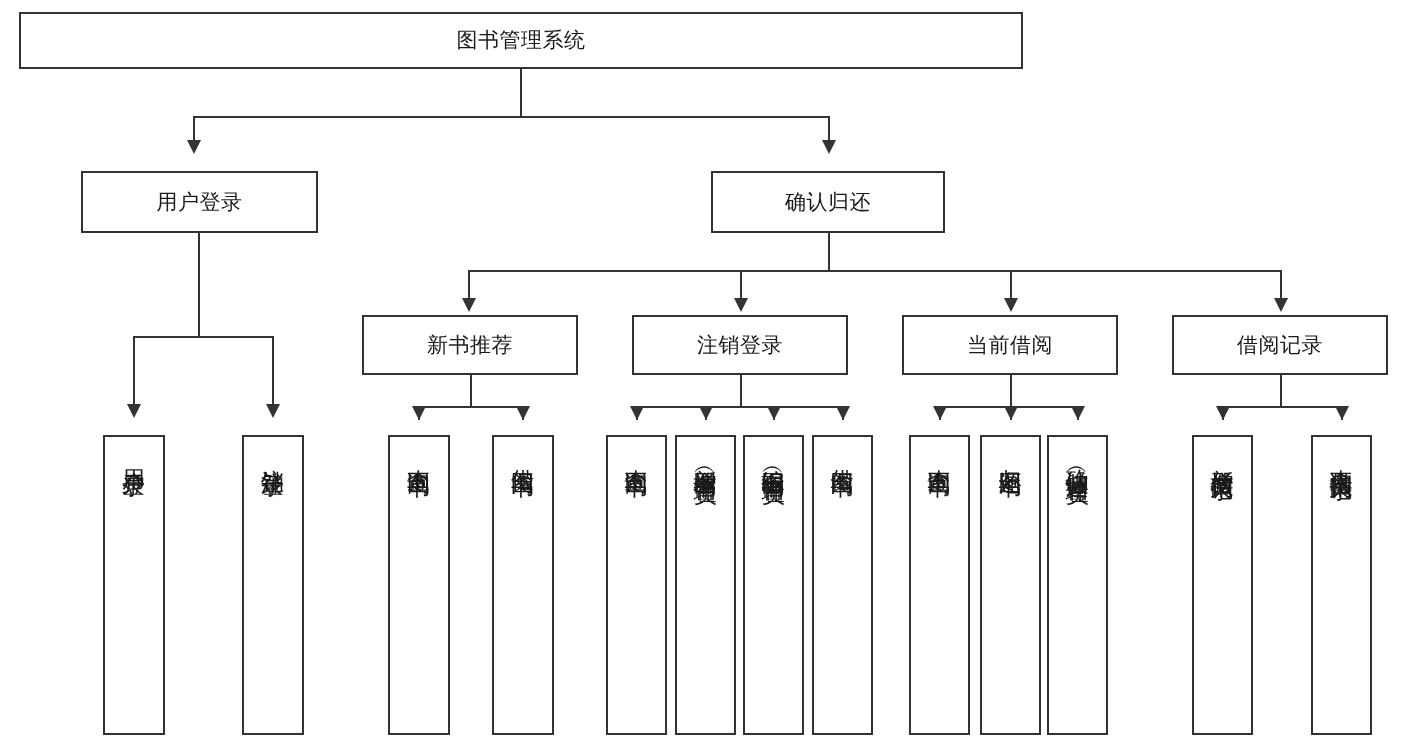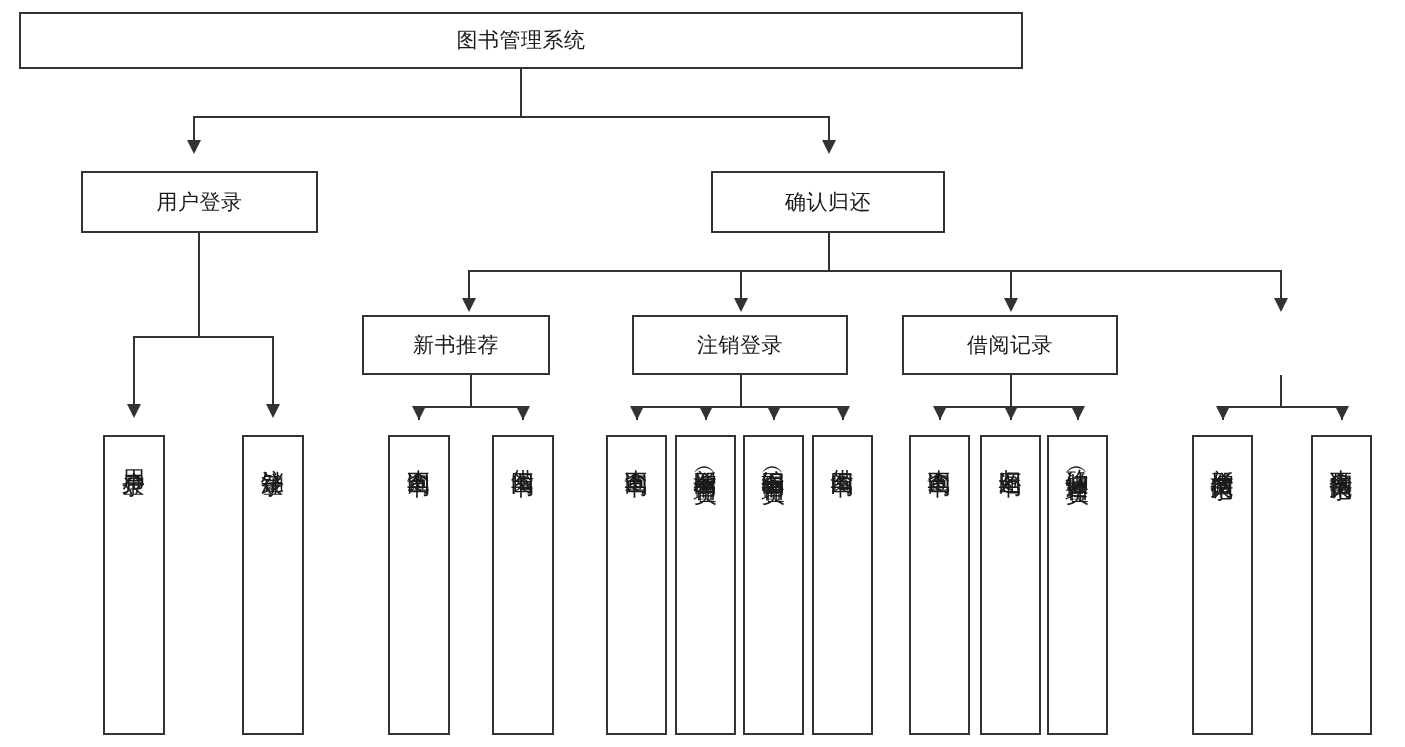--- a/index.html
+++ b/index.html
@@ -114,27 +114,30 @@
   <div class="edge-h" style="left:468px; top:270px; width:812px;"></div>
   <div class="edge-v" style="left:468px; top:270px; height:30px;"></div>
   <div class="arrow" style="left:462px; top:298px;"></div>
   <div class="edge-v" style="left:740px; top:270px; height:30px;"></div>
   <div class="arrow" style="left:734px; top:298px;"></div>
   <div class="edge-v" style="left:1010px; top:270px; height:30px;"></div>
   <div class="arrow" style="left:1004px; top:298px;"></div>
   <div class="edge-v" style="left:1280px; top:270px; height:30px;"></div>
   <div class="arrow" style="left:1274px; top:298px;"></div>
 
-  <div class="node h" style="left:362px; top:315px; width:188px; height:60px;">
+  <div class="node h" style="left:362px; top:315px; width:216px; height:60px;">
     <span class="label">新书推荐</span>
   </div>
   <div class="node h" style="left:632px; top:315px; width:216px; height:60px;">
     <span class="label">注销登录</span>
   </div>
   <div class="node h" style="left:902px; top:315px; width:216px; height:60px;">
+    <span class="label">当前借阅</span>
+  </div>
+  <div class="node h" style="left:1172px; top:315px; width:216px; height:60px;">
     <span class="label">借阅记录</span>
   </div>
 
   <div class="edge-v" style="left:470px; top:375px; height:32px;"></div>
   <div class="edge-h" style="left:418px; top:406px; width:105px;"></div>
   <div class="edge-v" style="left:418px; top:406px; height:14px;"></div>
   <div class="arrow" style="left:412px; top:406px;"></div>
   <div class="edge-v" style="left:522px; top:406px; height:14px;"></div>
   <div class="arrow" style="left:516px; top:406px;"></div>
 

